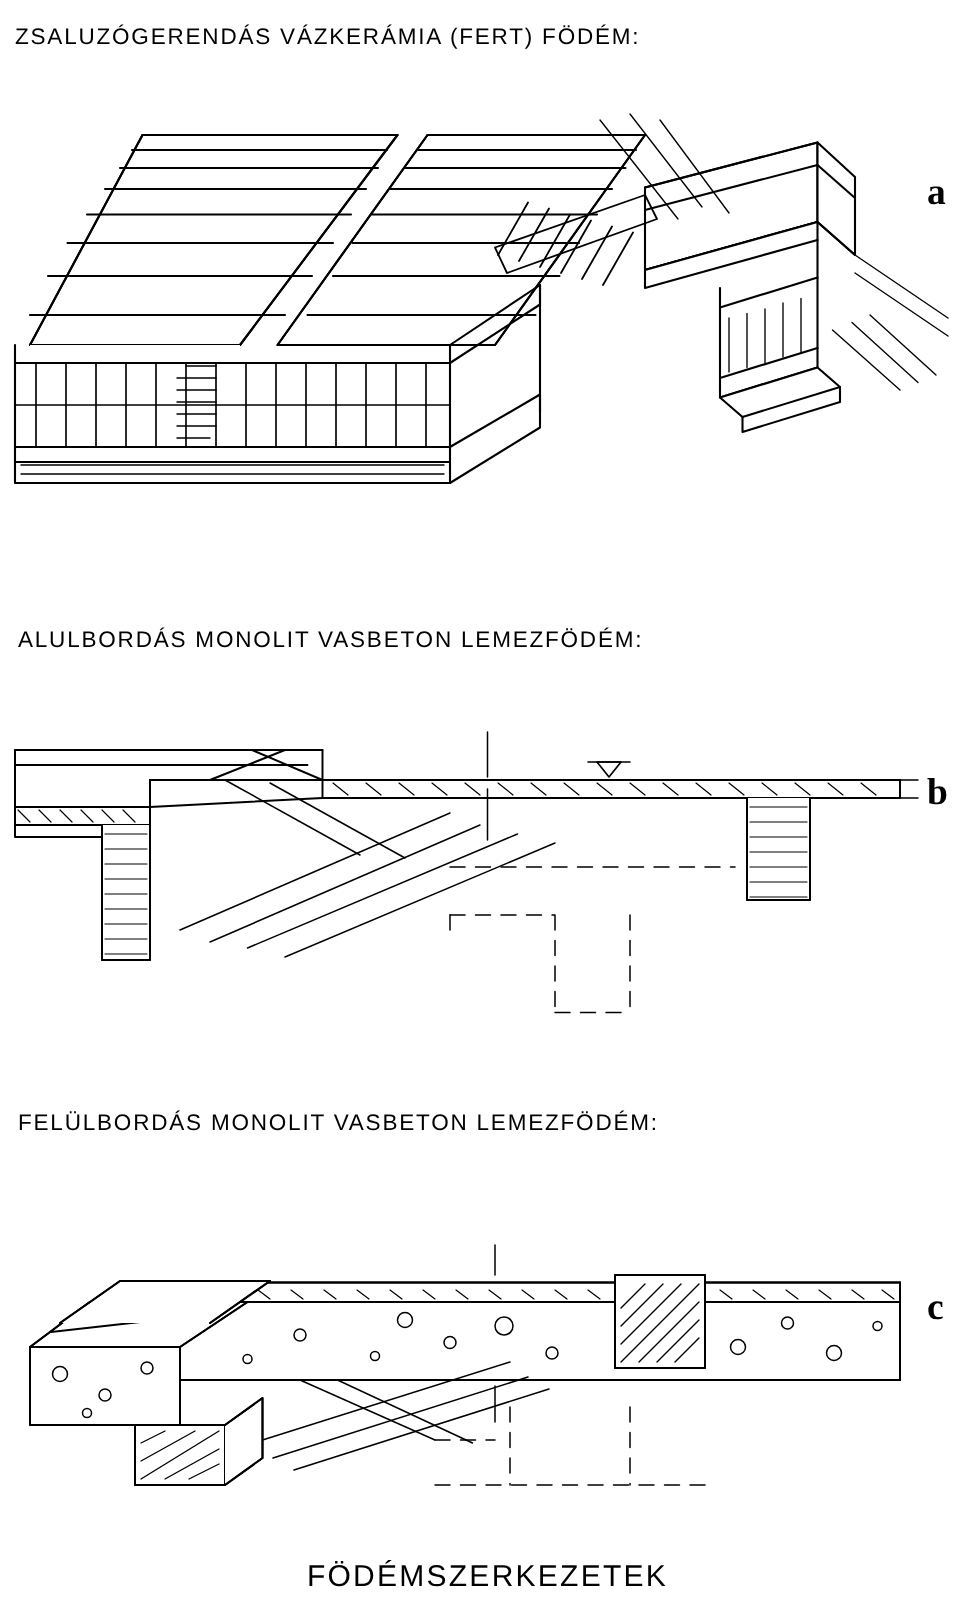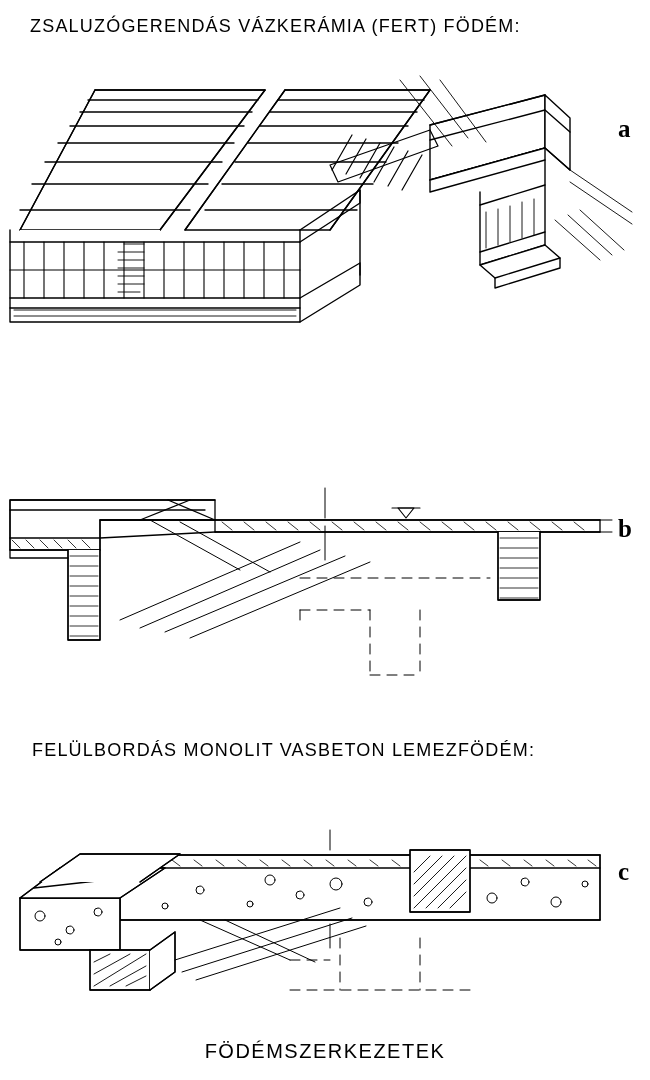--- a/index.html
+++ b/index.html
@@ -16,25 +16,24 @@
     overflow: hidden;
   }
   .page {
     position: absolute;
     left: 0; top: 0;
     width: 650px;
     height: 1080px;
   }
   .caption {
     position: absolute;
-    font-size: 18px;
+    font-size: 15px;
     letter-spacing: 1.2px;
     white-space: nowrap;
     color: #000;
-    margin-left: 20px;
   }
   .cap-a { left: 10px; top: 16px; }
   .cap-b { left: 12px; top: 418px; }
   .cap-c { left: 12px; top: 740px; }
   .marker {
     position: absolute;
     font-family: "Liberation Serif", serif;
     font-weight: bold;
     font-size: 25px;
     color: #000;
@@ -133,20 +132,21 @@
       <g stroke-width="0.9">
         <path d="M570 100 L632 142 M570 112 L632 154"></path>
       </g>
 
       <g stroke-width="0.9">
         <path d="M14 240 L296 240 M14 246 L296 246"></path>
       </g>
     </svg>
   </div>
 
+  <div class="caption cap-b">ALULBORDÁS MONOLIT VASBETON LEMEZFÖDÉM:</div>
   <div class="marker mk-b">b</div>
 
   <div class="fig fig-b">
     <svg width="650" height="250" viewBox="0 0 650 250" fill="none" stroke="#000" stroke-width="1.3" stroke-linejoin="round" stroke-linecap="round">
 
       <path d="M215 60 L600 60 L600 72 L215 72 Z" fill="#fff"></path>
       <path d="M215 72 L600 72 M215 60 L600 60"></path>
 
       <g stroke-width="0.8">
         <path d="M222 62 L232 70 M244 62 L254 70 M266 62 L276 70 M288 62 L298 70 M310 62 L320 70 M332 62 L342 70 M354 62 L364 70 M376 62 L386 70 M398 62 L408 70 M420 62 L430 70 M442 62 L452 70 M464 62 L474 70 M486 62 L496 70 M508 62 L518 70 M530 62 L540 70 M552 62 L562 70 M574 62 L584 70"></path>

